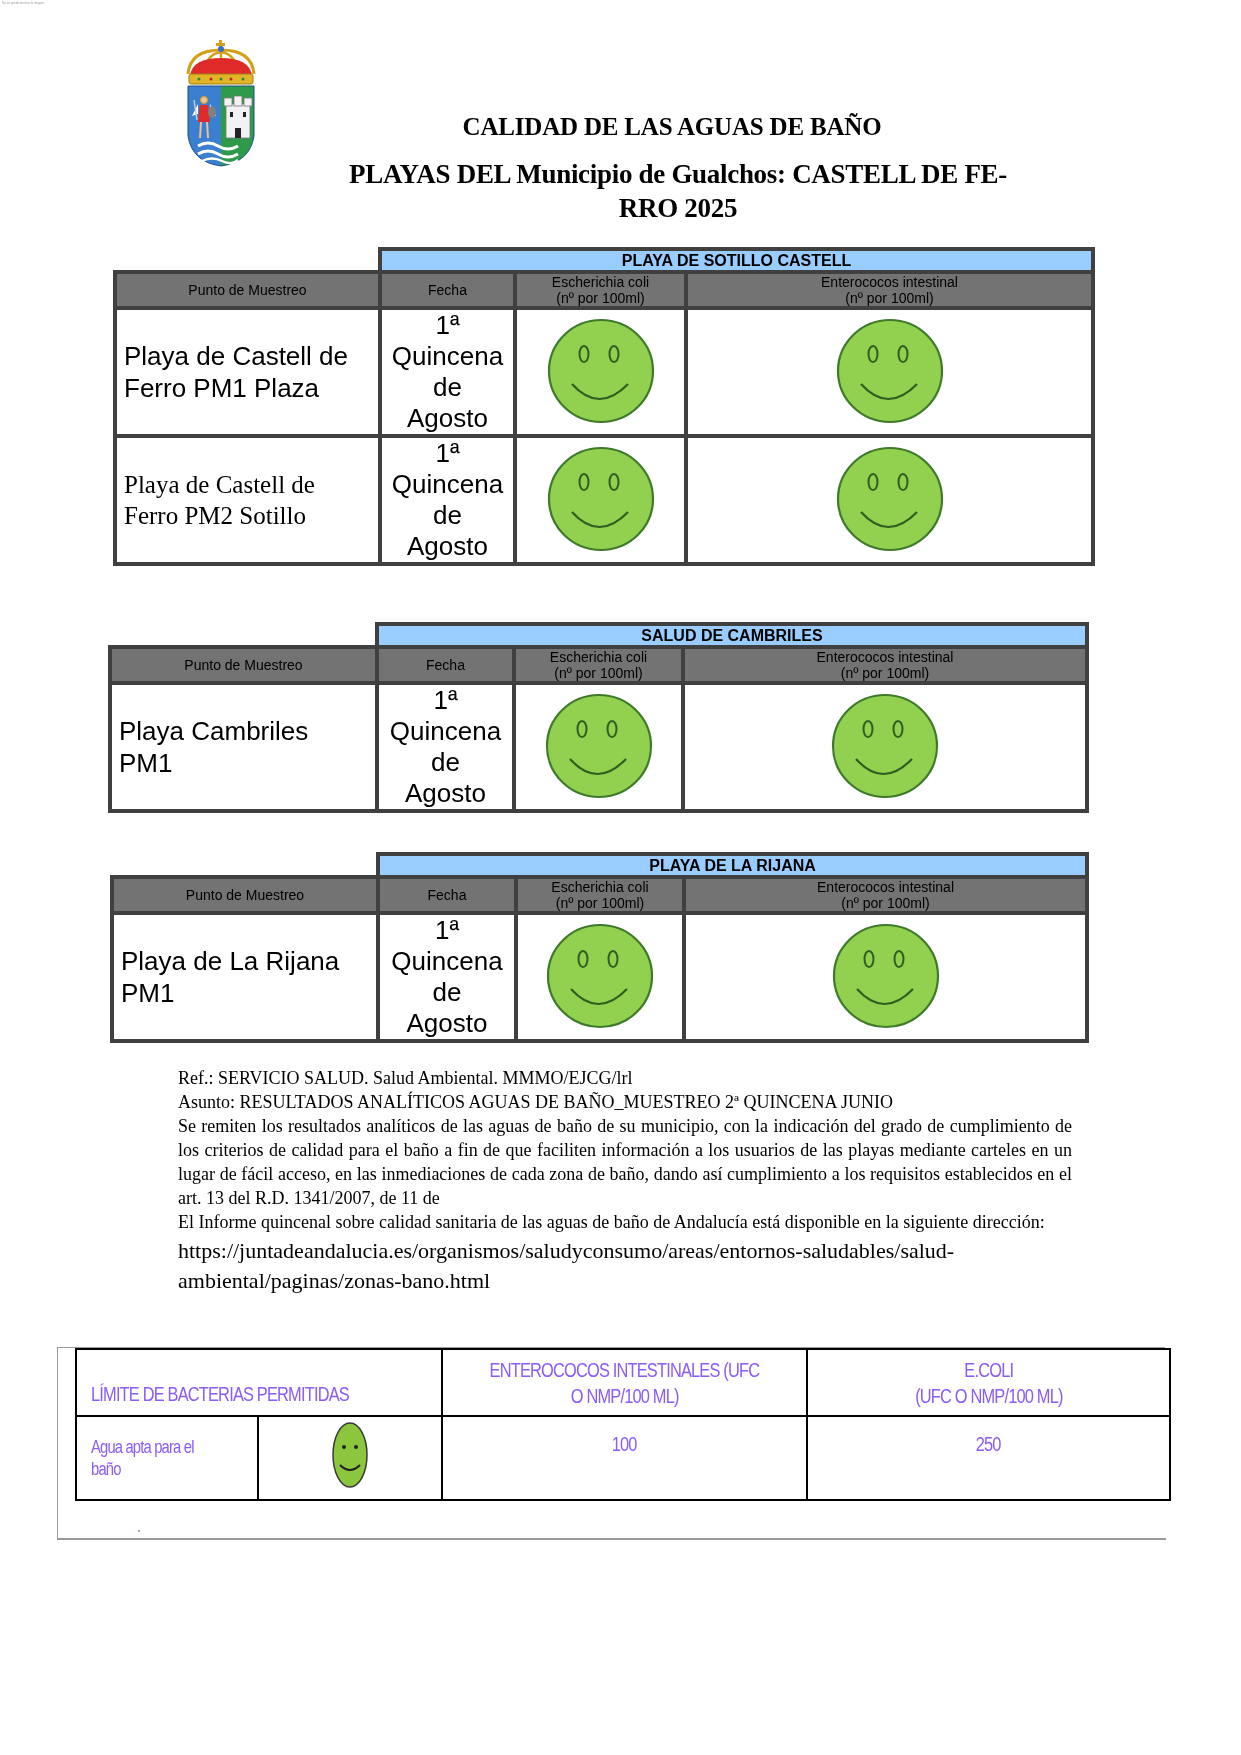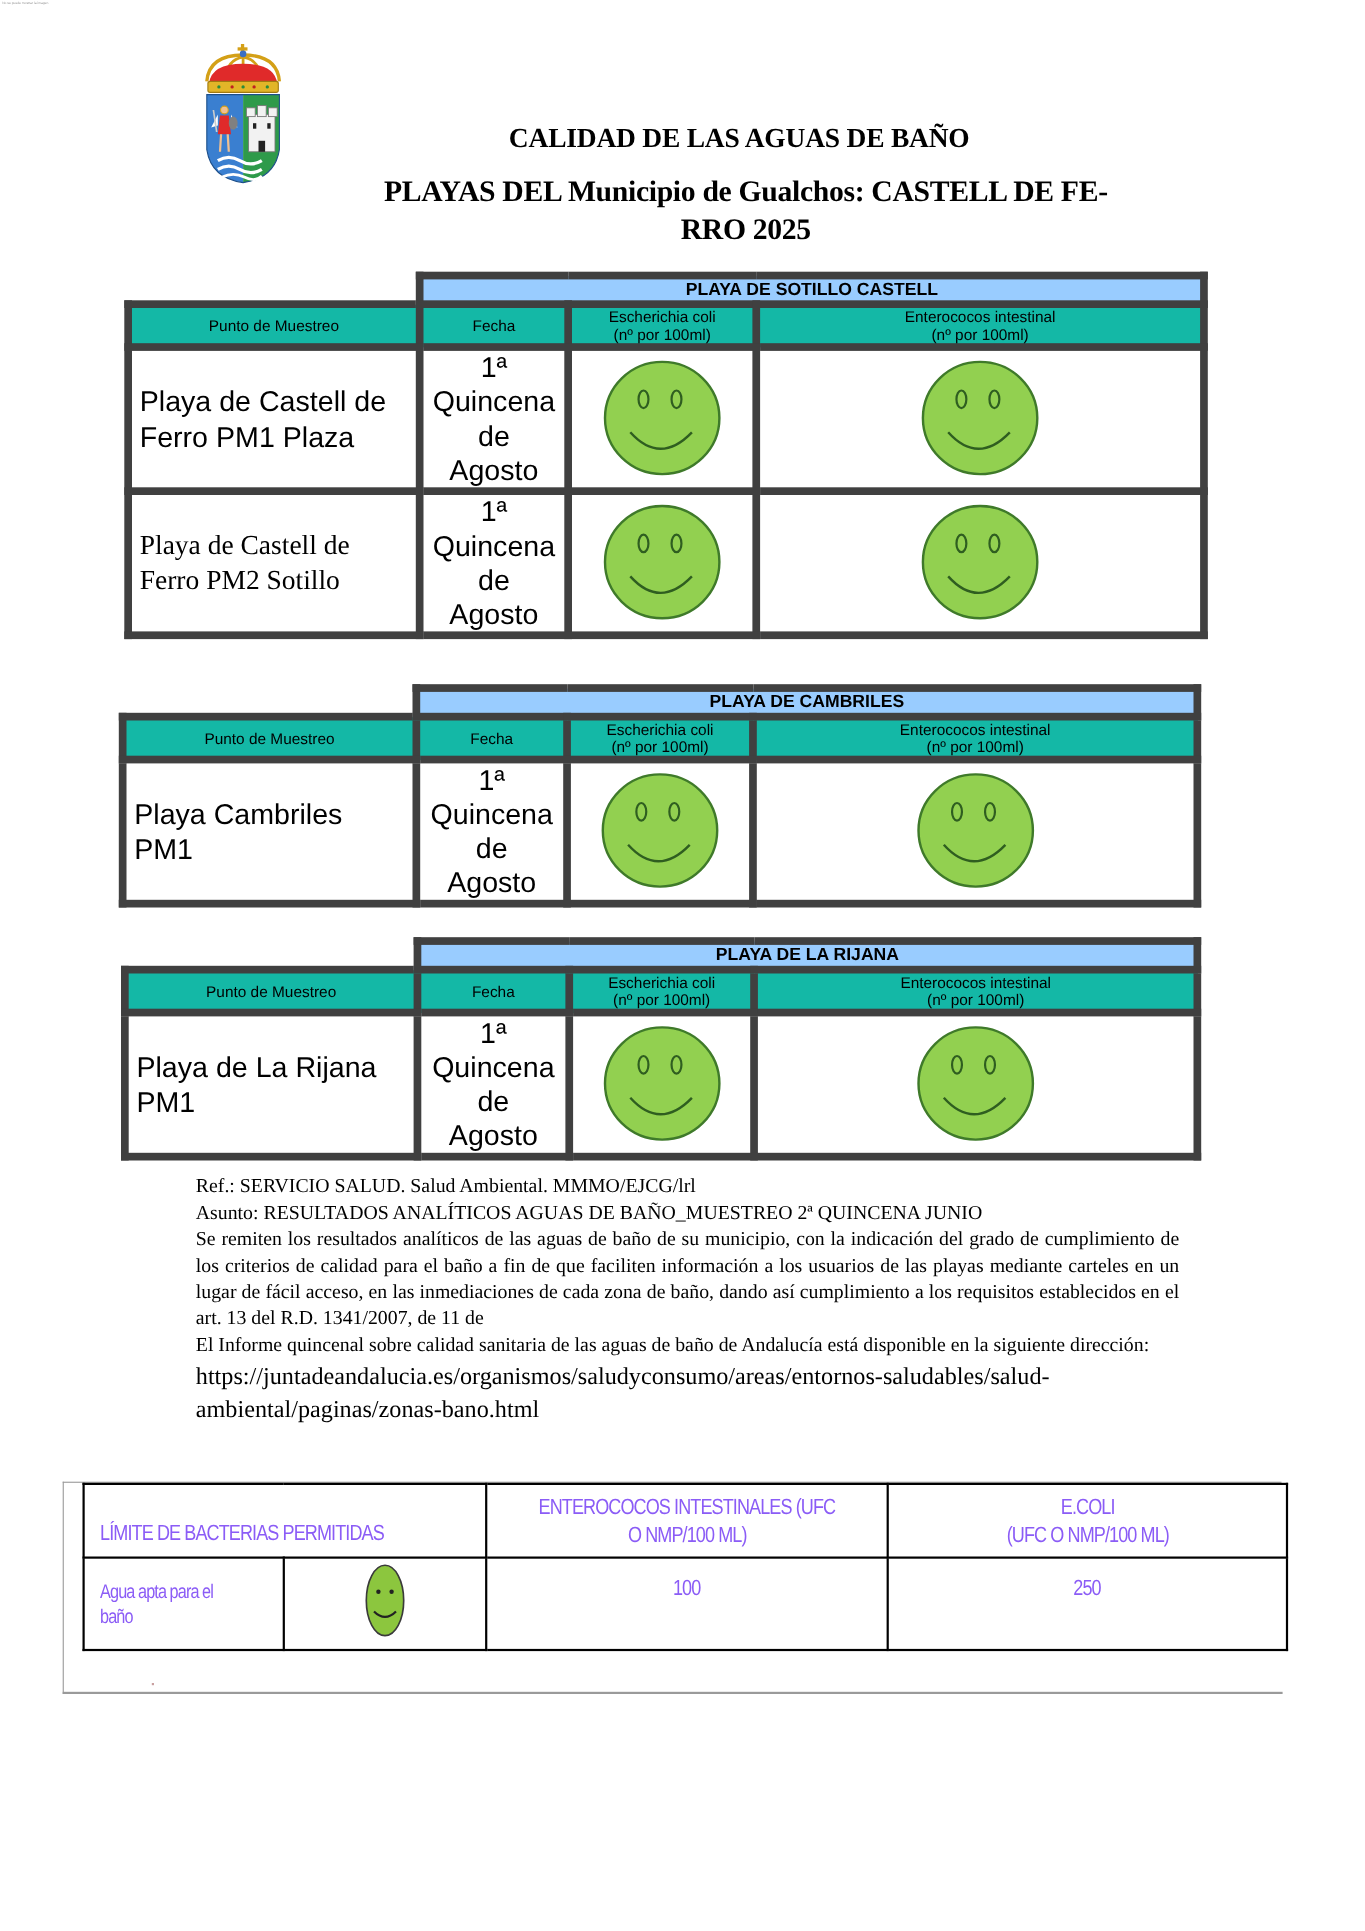--- a/index.html
+++ b/index.html
@@ -5,24 +5,24 @@
   html, body { margin:0; padding:0; background:#ffffff; }
   body { width:1241px; height:1755px; position:relative; overflow:hidden; font-family:"Liberation Sans", sans-serif; color:#000; }
   .abs { position:absolute; }
   .tiny { left:2px; top:1px; font-size:3px; color:#9a9a9a; font-family:"Liberation Sans", sans-serif; white-space:nowrap; }
   .logo { left:184px; top:40px; width:74px; height:128px; }
   .title1 { left:300px; top:113px; width:744px; text-align:center; font-family:"Liberation Serif", serif; font-weight:bold; font-size:25px; letter-spacing:-0.2px; }
   .title2 { left:290px; top:157px; width:776px; text-align:center; font-family:"Liberation Serif", serif; font-weight:bold; font-size:27px; line-height:34px; letter-spacing:-0.3px; }
 
   
   .stable { border-collapse:collapse; table-layout:fixed; }
-  .stable td { border:7px solid #404040; padding:0; text-align:center; vertical-align:middle; }
+  .stable td { border:4px solid #404040; padding:0; text-align:center; vertical-align:middle; }
   .stable td.blank { border:none; border-bottom:1px solid #4a4a4a; background:transparent; }
   .stable .beach-title { background:#99ccff; font-weight:bold; font-size:16px; height:19px; line-height:19px; }
-  .stable .hdr td { background:#14b8a6; font-size:14px; line-height:16px; }
+  .stable .hdr td { background:#737373; font-size:14px; line-height:16px; }
   .stable .hdr td.lbl { font-size:14px; }
   .stable .row td { background:#fff; }
   .stable .point { text-align:left; font-size:26px; line-height:32px; padding-left:7px; }
   .stable .point.serif { font-family:"Liberation Serif", serif; font-size:25px; line-height:31px; }
   .stable .date { font-size:26px; line-height:31px; }
   .smiley { display:inline-block; vertical-align:middle; }
 
   
   .body-text { left:178px; top:1066px; width:894px; font-family:"Liberation Serif", serif; font-size:18px; line-height:24px; }
   .body-text p { margin:0; }
@@ -151,21 +151,21 @@
 <table class="abs stable" style="left:108px; top:622px; width:977px;">
   <colgroup>
       <col style="width:267px">
       <col style="width:137px">
       <col style="width:169px">
       <col style="width:404px">
     </colgroup>
   <tbody>
       <tr>
     <td class="blank"></td>
-    <td colspan="3" class="beach-title">PLAYA DE CAMBRILES</td>
+    <td colspan="3" class="beach-title">SALUD DE CAMBRILES</td>
   </tr>
   <tr class="hdr" style="height:35px;">
     <td class="lbl">Punto de Muestreo</td>
     <td class="lbl">Fecha</td>
     <td><span>Escherichia coli</span><br><span>(nº por 100ml)</span></td>
     <td><span>Enterococos intestinal</span><br><span>(nº por 100ml)</span></td>
   </tr>
   <tr class="row" style="height:126px;">
     <td class="point"><span>Playa Cambriles</span><br><span>PM1</span></td>
     <td class="date"><span>1ª</span><br><span>Quincena</span><br><span>de</span><br><span>Agosto</span></td>

